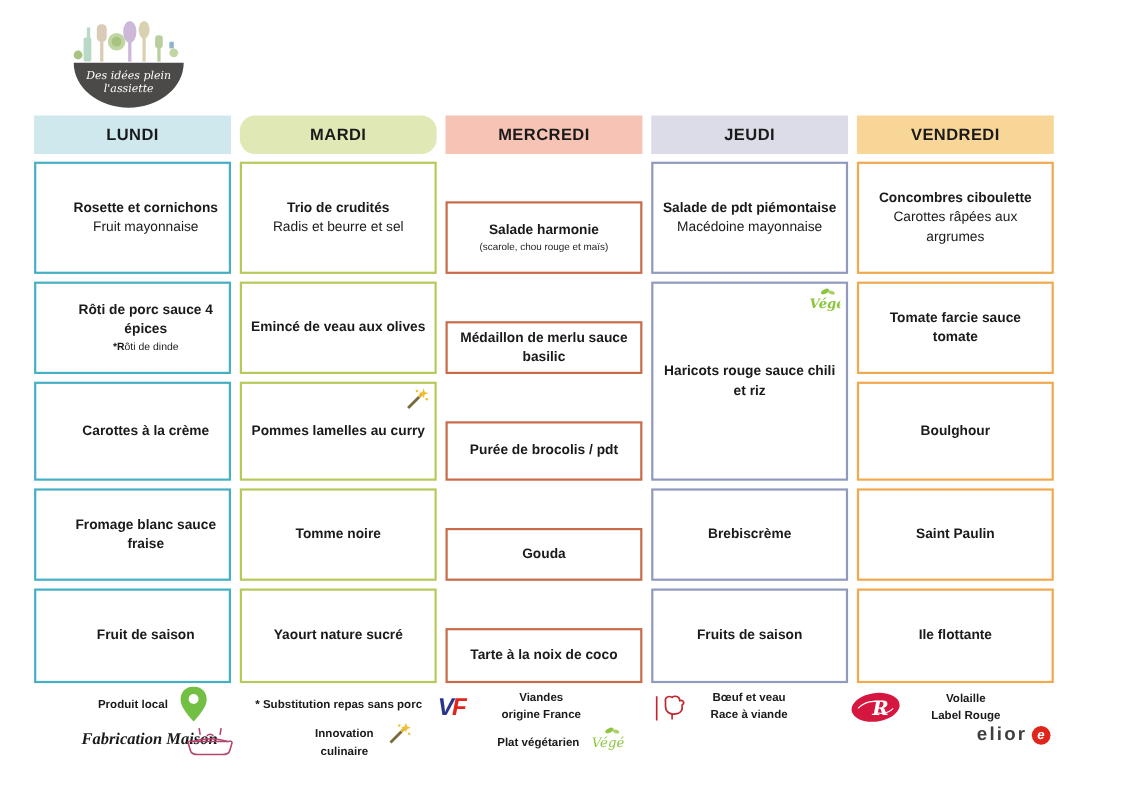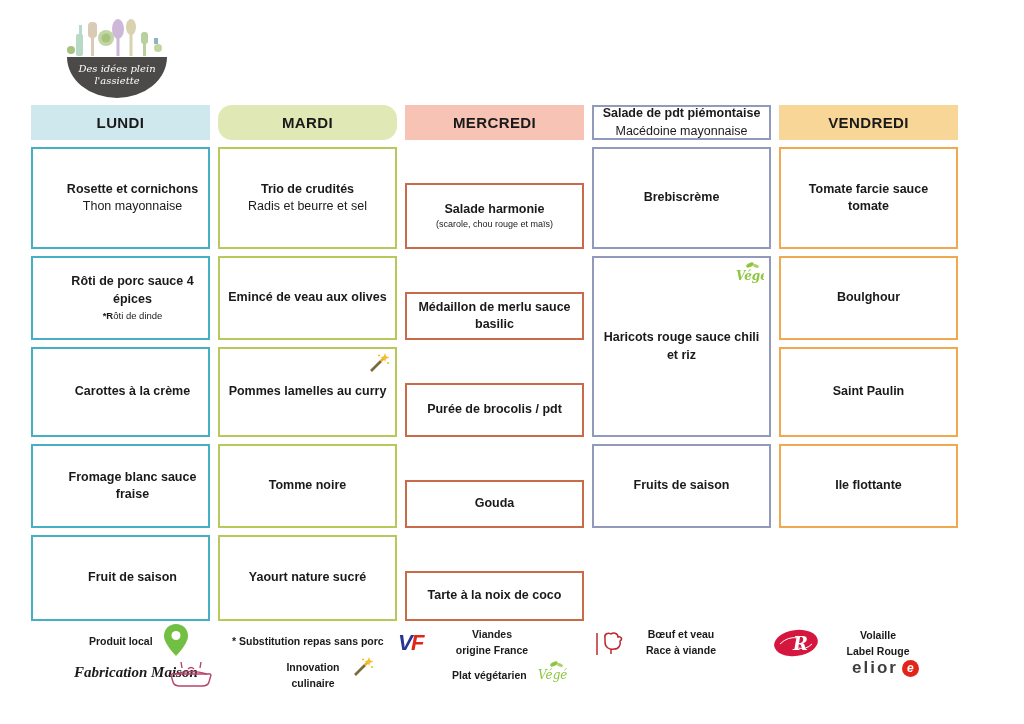--- a/index.html
+++ b/index.html
@@ -38,21 +38,21 @@
   .cell.merged{grid-row:3 / span 2;}
 
   
   .footer{position:absolute;left:0;top:622px;width:832px;height:100px;padding-left:36px;}
   .leg{position:absolute;font-size:10.5px;font-weight:bold;white-space:nowrap;}
   .leg.two{text-align:center;line-height:1.5;}
   .leg.italic{font-style:italic;font-family:"Liberation Serif", serif;font-size:15px;}
   .licon{position:absolute;}
 
   .elior{position:absolute;display:flex;align-items:center;gap:4px;}
-  .elior .word{font-size:17px;font-weight:bold;letter-spacing:2px;color:#3f3f41;}
+  .elior .word{font-size:17px;font-weight:bold;letter-spacing:2px;color:#3f3f41;margin-left:36px;}
   .elior .emark{display:inline-flex;align-items:center;justify-content:center;
     width:17px;height:17px;border-radius:50%;background:#e1251b;color:#fff;
     font-size:12px;font-weight:bold;font-style:italic;}
 </style>
 </head>
 <body>
 
 <div class="page">
 
   <div class="logo">
@@ -78,21 +78,21 @@
     </svg>
   </div>
 
 
   <div class="menu-grid">
 
     <div class="col col-lundi">
       <div class="day-header">LUNDI</div>
       <div class="cell">
         <div>Rosette et cornichons</div>
-        <div class="sub">Thon mayonnaise</div>
+        <div class="sub">Fruit mayonnaise</div>
       </div>
       <div class="cell">
         <div>Rôti de porc sauce 4 épices</div>
         <div class="note">*Rôti de dinde</div>
       </div>
       <div class="cell">
         <div>Carottes à la crème</div>
       </div>
       <div class="cell">
         <div>Fromage blanc sauce fraise</div>
@@ -145,20 +145,21 @@
       </div>
       <div class="cell">
         <div>Gouda</div>
       </div>
       <div class="cell">
         <div>Tarte à la noix de coco</div>
       </div>
     </div>
 
     <div class="col col-jeudi">
+      <div class="day-header">JEUDI</div>
       <div class="cell">
         <div>Salade de pdt piémontaise</div>
         <div class="sub">Macédoine mayonnaise</div>
       </div>
       <div class="cell merged">
         <span class="cell-icon">
           <svg width="34" height="24" viewBox="0 0 34 24">
             <ellipse cx="20" cy="4" rx="4" ry="2" fill="#8cc63e" transform="rotate(-25 20 4)"></ellipse>
             <ellipse cx="26" cy="5" rx="3" ry="1.6" fill="#aad162" transform="rotate(20 26 5)"></ellipse>
             <text x="6" y="19" font-size="12" font-style="italic" font-family="DejaVu Serif, serif" fill="#8cc63e">Végé</text>
@@ -170,20 +171,24 @@
         <div>Brebiscrème</div>
       </div>
       <div class="cell">
         <div>Fruits de saison</div>
       </div>
     </div>
 
     <div class="col col-vendredi">
       <div class="day-header">VENDREDI</div>
       <div class="cell">
+        <div>Concombres ciboulette</div>
+        <div class="sub">Carottes râpées aux argrumes</div>
+      </div>
+      <div class="cell">
         <div>Tomate farcie sauce tomate</div>
       </div>
       <div class="cell">
         <div>Boulghour</div>
       </div>
       <div class="cell">
         <div>Saint Paulin</div>
       </div>
       <div class="cell">
         <div>Ile flottante</div>

